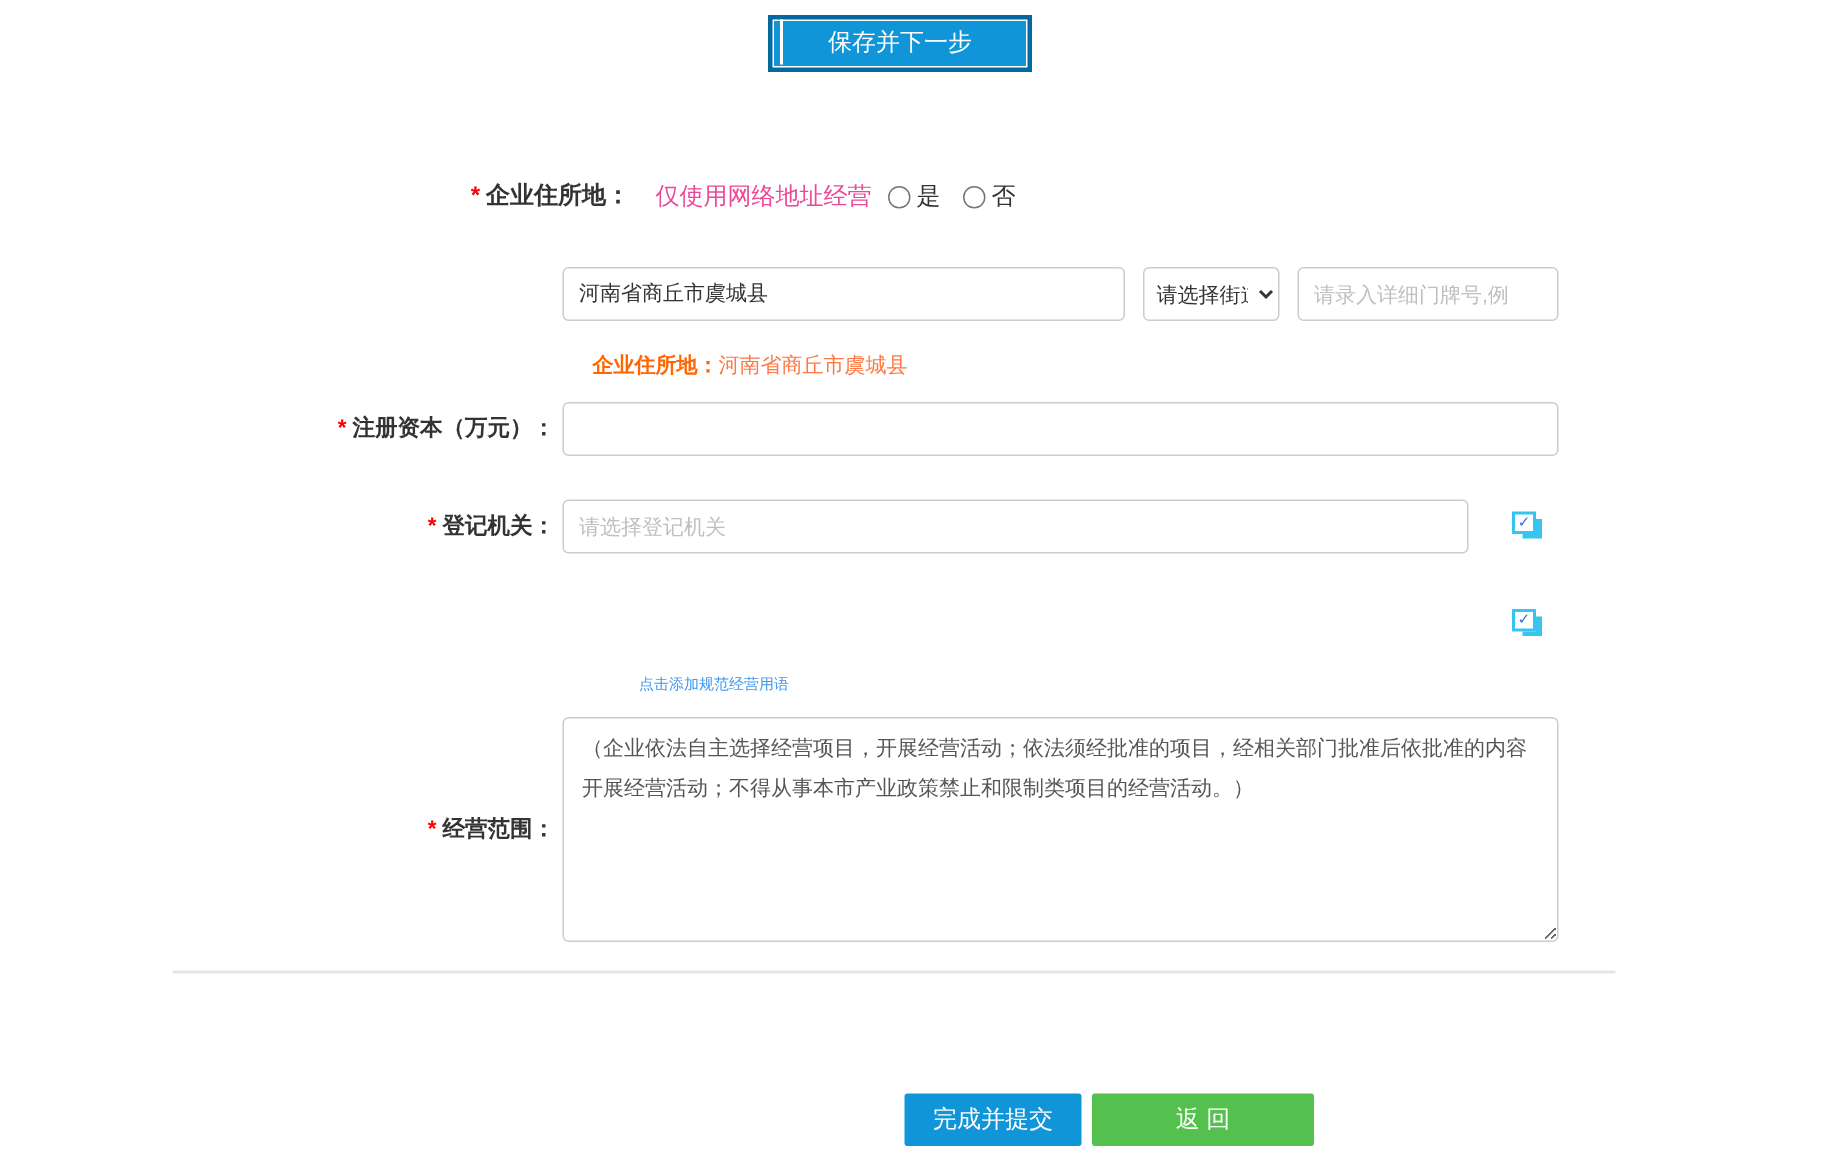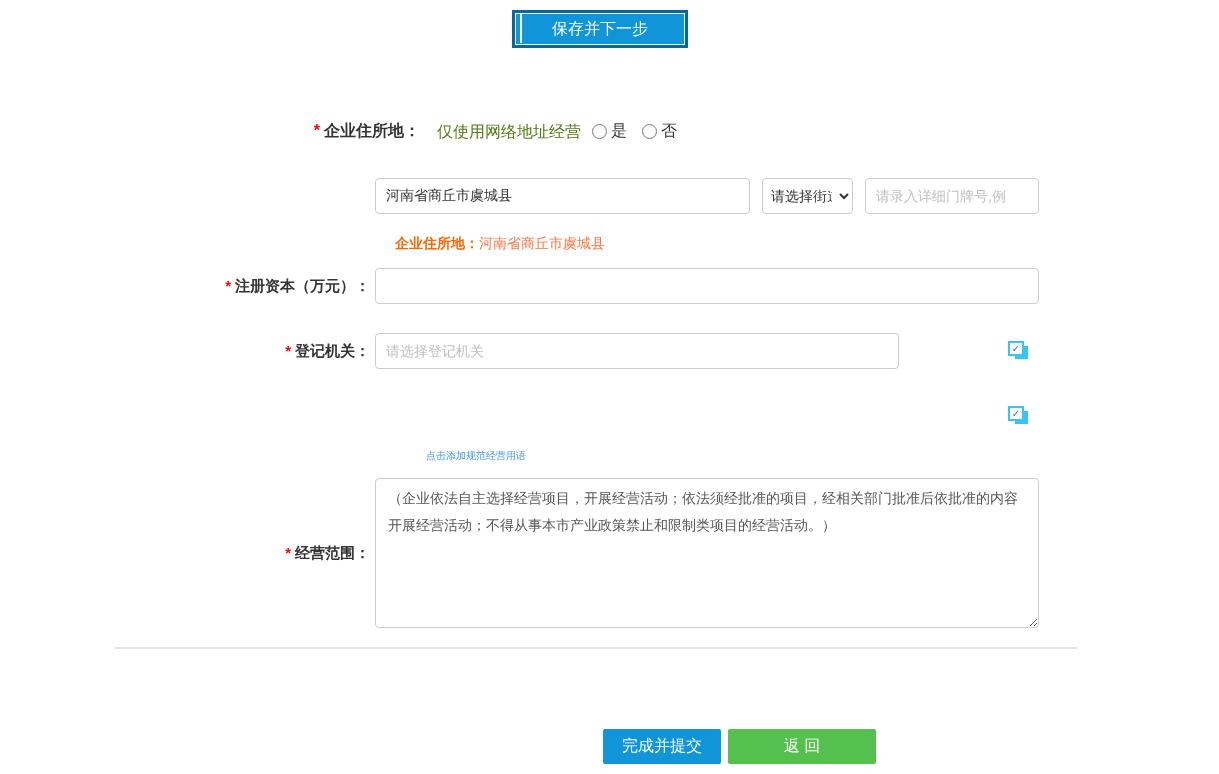--- a/index.html
+++ b/index.html
@@ -14,40 +14,40 @@
   .btn-save { position:relative; width:168px; height:30px; line-height:30px; }
   .cursor-bar { position:absolute; left:5px; top:0; width:2px; height:30px; background:#fff; }
 
   
   .lbl { position:absolute; left:0; width:370px; text-align:right; font-weight:bold;
          font-size:15px; color:#333; line-height:20px; white-space:nowrap;padding-left:44px; }
   .req { color:#f00; font-weight:bold; margin-right:4px; }
 
   
   .lbl-row1 { width:420px; font-size:16px; top:121px; }
-  .row1-text { position:absolute; left:437px; top:122px; font-size:16px; color:#4d7c0f; line-height:20px;font-family:Liberation Serif, serif; }
+  .row1-text { position:absolute; left:437px; top:122px; font-size:16px; color:#ec4899; line-height:20px;font-family:Liberation Serif, serif; }
   .radio-item { position:absolute; top:121px; display:flex; align-items:center; font-size:16px; color:#333; }
   .radio-item input { width:15px; height:15px; margin-right:4px; accent-color:#fff; }
 
   
   .inp, .sel, .ta { border:1px solid #ccc; border-radius:4px; font-size:14px; color:#333;
                     font-family:inherit; background:#fff; outline:none; }
   .inp { position:absolute; height:36px; padding:0 10px; }
   .inp::placeholder { color:#bfbfbf; opacity:1; }
   .sel { position:absolute; height:36px; padding:0 4px; }
   .inp-region { left:375px; top:178px; width:375px; }
   .sel-street { left:762px; top:178px; width:91px; }
   .inp-detail { left:865px; top:178px; width:174px; }
 
   .note { position:absolute; left:395px; top:234px; font-size:14px; line-height:18px; }
   .note b { color:#ff6600; font-weight:bold; }
   .note span { color:#ff7744; }
 
   .inp-capital  { left:375px; top:268px; width:664px; }
-  .inp-authority{ left:375px; top:333px; width:524px; padding-right:36px; }
+  .inp-authority{ left:375px; top:333px; width:604px; padding-right:36px; }
   .inp-industry { left:375px; top:398px; width:664px; padding-right:36px; }
 
   
   .picker { position:absolute; width:22px; height:20px; cursor:pointer; }
   .picker .back  { position:absolute; left:7px; top:5px; width:13px; height:13px; background:#35c5f0; }
   .picker .front { position:absolute; left:0; top:0; width:16px; height:15px; background:#fff;
                    border:2px solid #35c5f0; color:#2a6fdd; font-size:10px; font-weight:bold;
                    line-height:11px; text-align:center; }
   .picker-authority { left:1008px; top:341px; }
   .picker-industry  { left:1008px; top:406px; }

